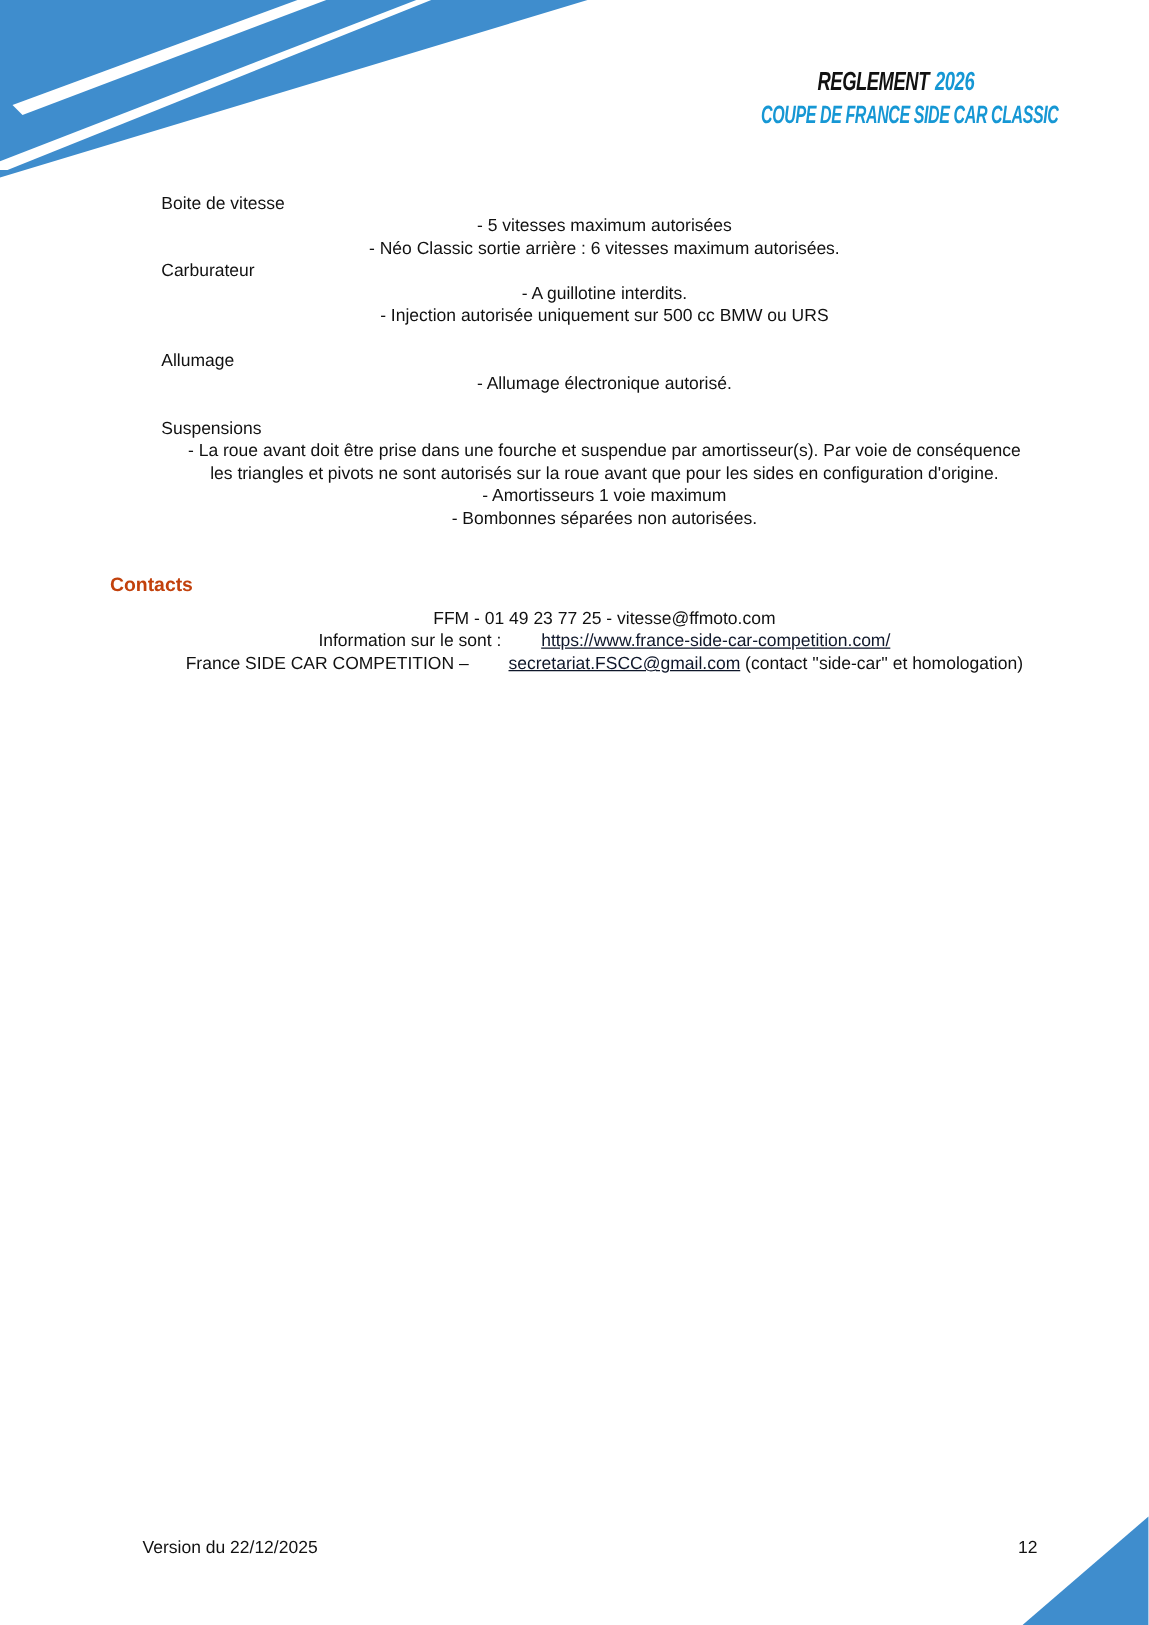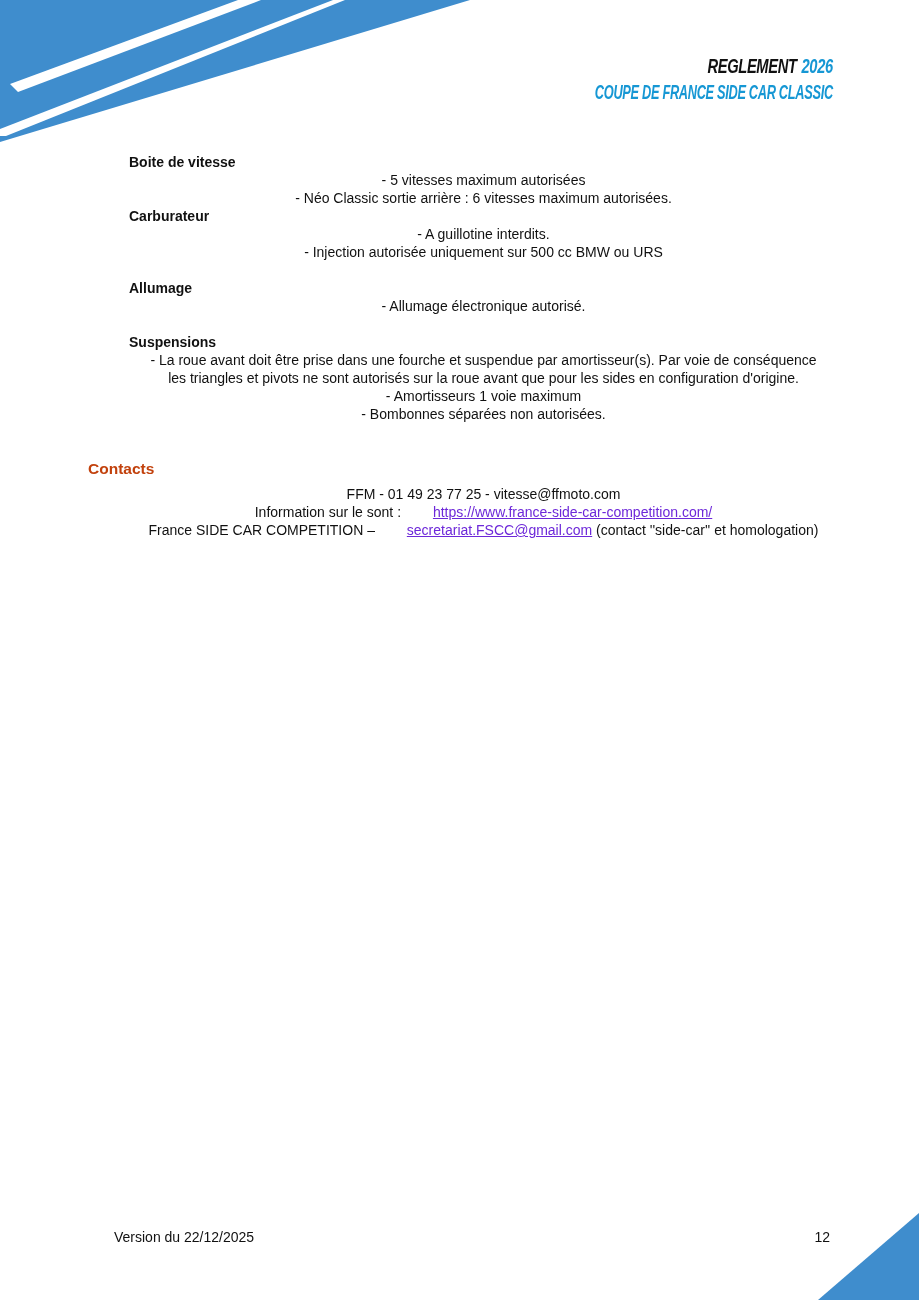--- a/index.html
+++ b/index.html
@@ -11,22 +11,22 @@
     font-family:"Liberation Sans", sans-serif;
     color:#111111;
   }
 
   
   .swoosh { position:absolute; top:0; left:0; display:block; }
 
   
   .brand {
     position:absolute;
-    top:54px; right:86px;
-    text-align:right;
+    top:54px; right:72px;
+    text-align:center;
     font-weight:bold;
     font-style:italic;
     white-space:nowrap;
   }
   .brand-line1 {
     font-size:21px;
     letter-spacing:-0.5px;
     transform:scaleX(0.70);
     transform-origin:100% 50%;
     color:#111111;
@@ -44,39 +44,39 @@
   
   .content {
     position:absolute;
     left:88px; top:153px; right:40px;
     font-size:14px;
     line-height:18px;
   }
   .content h3 {
     font-size:14px;
     line-height:18px;
-    font-weight:bold;
+    font-weight:normal;
     white-space:nowrap;
     padding-left:41px;
   }
   .content p { white-space:nowrap;text-align:center; }
   .gap-before { margin-top:18px; }
 
   
   .contacts { margin-top:36px; }
   .contacts h2 {
     color:#c2410c;
     font-size:15.5px;
     line-height:20px;
     font-weight:bold;
     margin-bottom:6px;
   }
   .contacts p { white-space:nowrap; line-height:18px; }
   .link {
-    color:#6d28d9;
+    color:#0f172a;
     text-decoration:underline;
     cursor:pointer;
     padding-left:28px;
   }
 
   
   .footer-version { position:absolute; left:114px; top:1229px; font-size:14px; }
   .footer-page    { position:absolute; right:89px; top:1229px; font-size:14px; }
 
   

